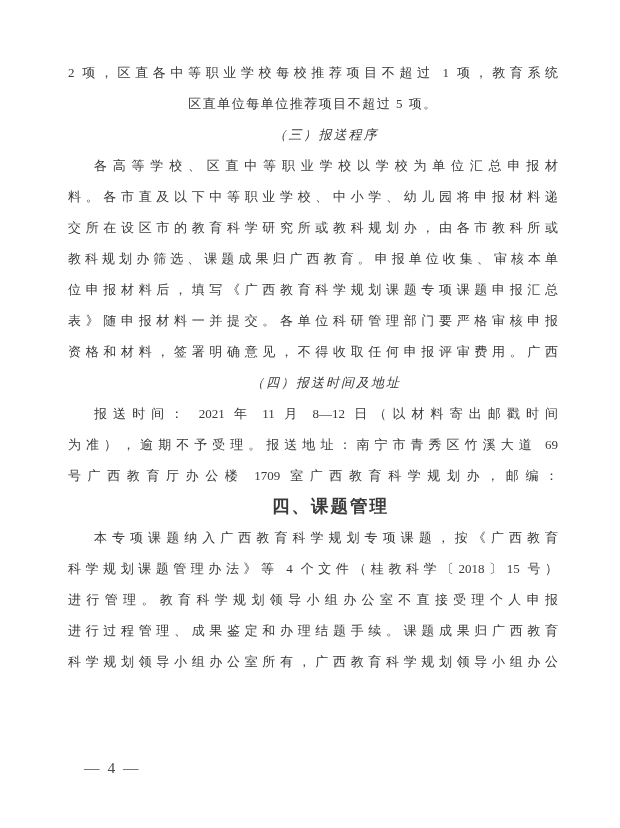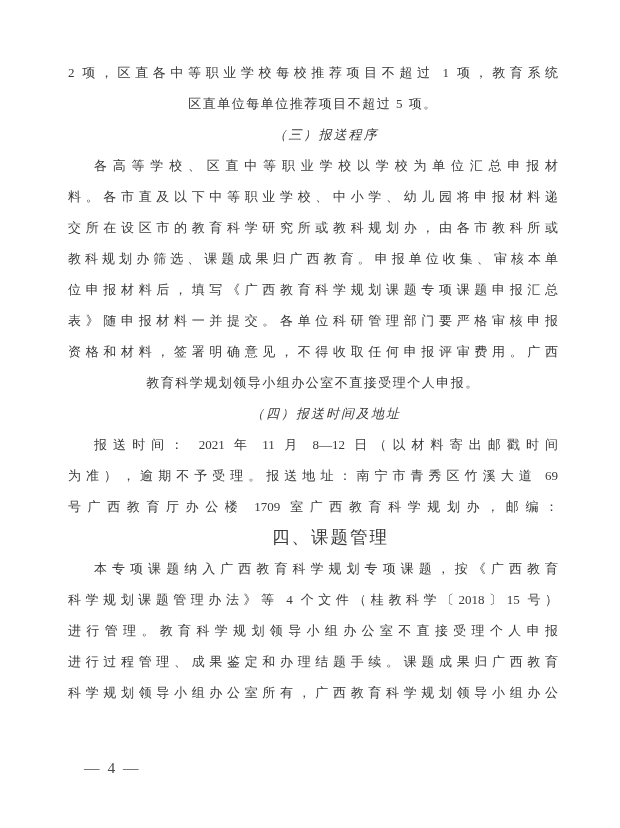--- a/index.html
+++ b/index.html
@@ -47,21 +47,21 @@
   }
   .line.indent {
     text-indent: 2em;
   }
   .line.kai {
     font-style: italic;
     letter-spacing: 2px;
   }
   .line.bold {
     font-style: normal;
-    font-weight: normal;
+    font-weight: bold;
     font-family: "Liberation Sans", "DejaVu Sans", sans-serif;
     letter-spacing: 2px;
     font-size: 17.5px;
   }
   .page-footer {
     position: absolute;
     left: 84px;
     top: 758px;
     font-size: 15.5px;
     line-height: 20px;
@@ -79,21 +79,20 @@
   <div class="line justify">2 项，区直各中等职业学校每校推荐项目不超过 1 项，教育系统</div>
       <div class="line left">区直单位每单位推荐项目不超过 5 项。</div>
       <div class="line left indent kai">（三）报送程序</div>
       <div class="line justify indent">各高等学校、区直中等职业学校以学校为单位汇总申报材</div>
       <div class="line justify">料。各市直及以下中等职业学校、中小学、幼儿园将申报材料递</div>
       <div class="line justify">交所在设区市的教育科学研究所或教科规划办，由各市教科所或</div>
       <div class="line justify">教科规划办筛选、课题成果归广西教育。申报单位收集、审核本单</div>
       <div class="line justify">位申报材料后，填写《广西教育科学规划课题专项课题申报汇总</div>
       <div class="line justify">表》随申报材料一并提交。各单位科研管理部门要严格审核申报</div>
       <div class="line justify">资格和材料，签署明确意见，不得收取任何申报评审费用。广西</div>
-      <div class="line left">教育科学规划领导小组办公室不直接受理个人申报。</div>
       <div class="line left indent kai">（四）报送时间及地址</div>
       <div class="line justify indent">报送时间： 2021 年 11 月 8—12 日（以材料寄出邮戳时间</div>
       <div class="line justify">为准），逾期不予受理。报送地址：南宁市青秀区竹溪大道 69</div>
       <div class="line justify">号广西教育厅办公楼 1709 室广西教育科学规划办，邮编：</div>
       <div class="line left indent bold">四、课题管理</div>
       <div class="line justify indent">本专项课题纳入广西教育科学规划专项课题，按《广西教育</div>
       <div class="line justify">科学规划课题管理办法》等 4 个文件（桂教科学〔2018〕15 号）</div>
       <div class="line justify">进行管理。教育科学规划领导小组办公室不直接受理个人申报</div>
       <div class="line justify">进行过程管理、成果鉴定和办理结题手续。课题成果归广西教育</div>
       <div class="line justify">科学规划领导小组办公室所有，广西教育科学规划领导小组办公</div>

